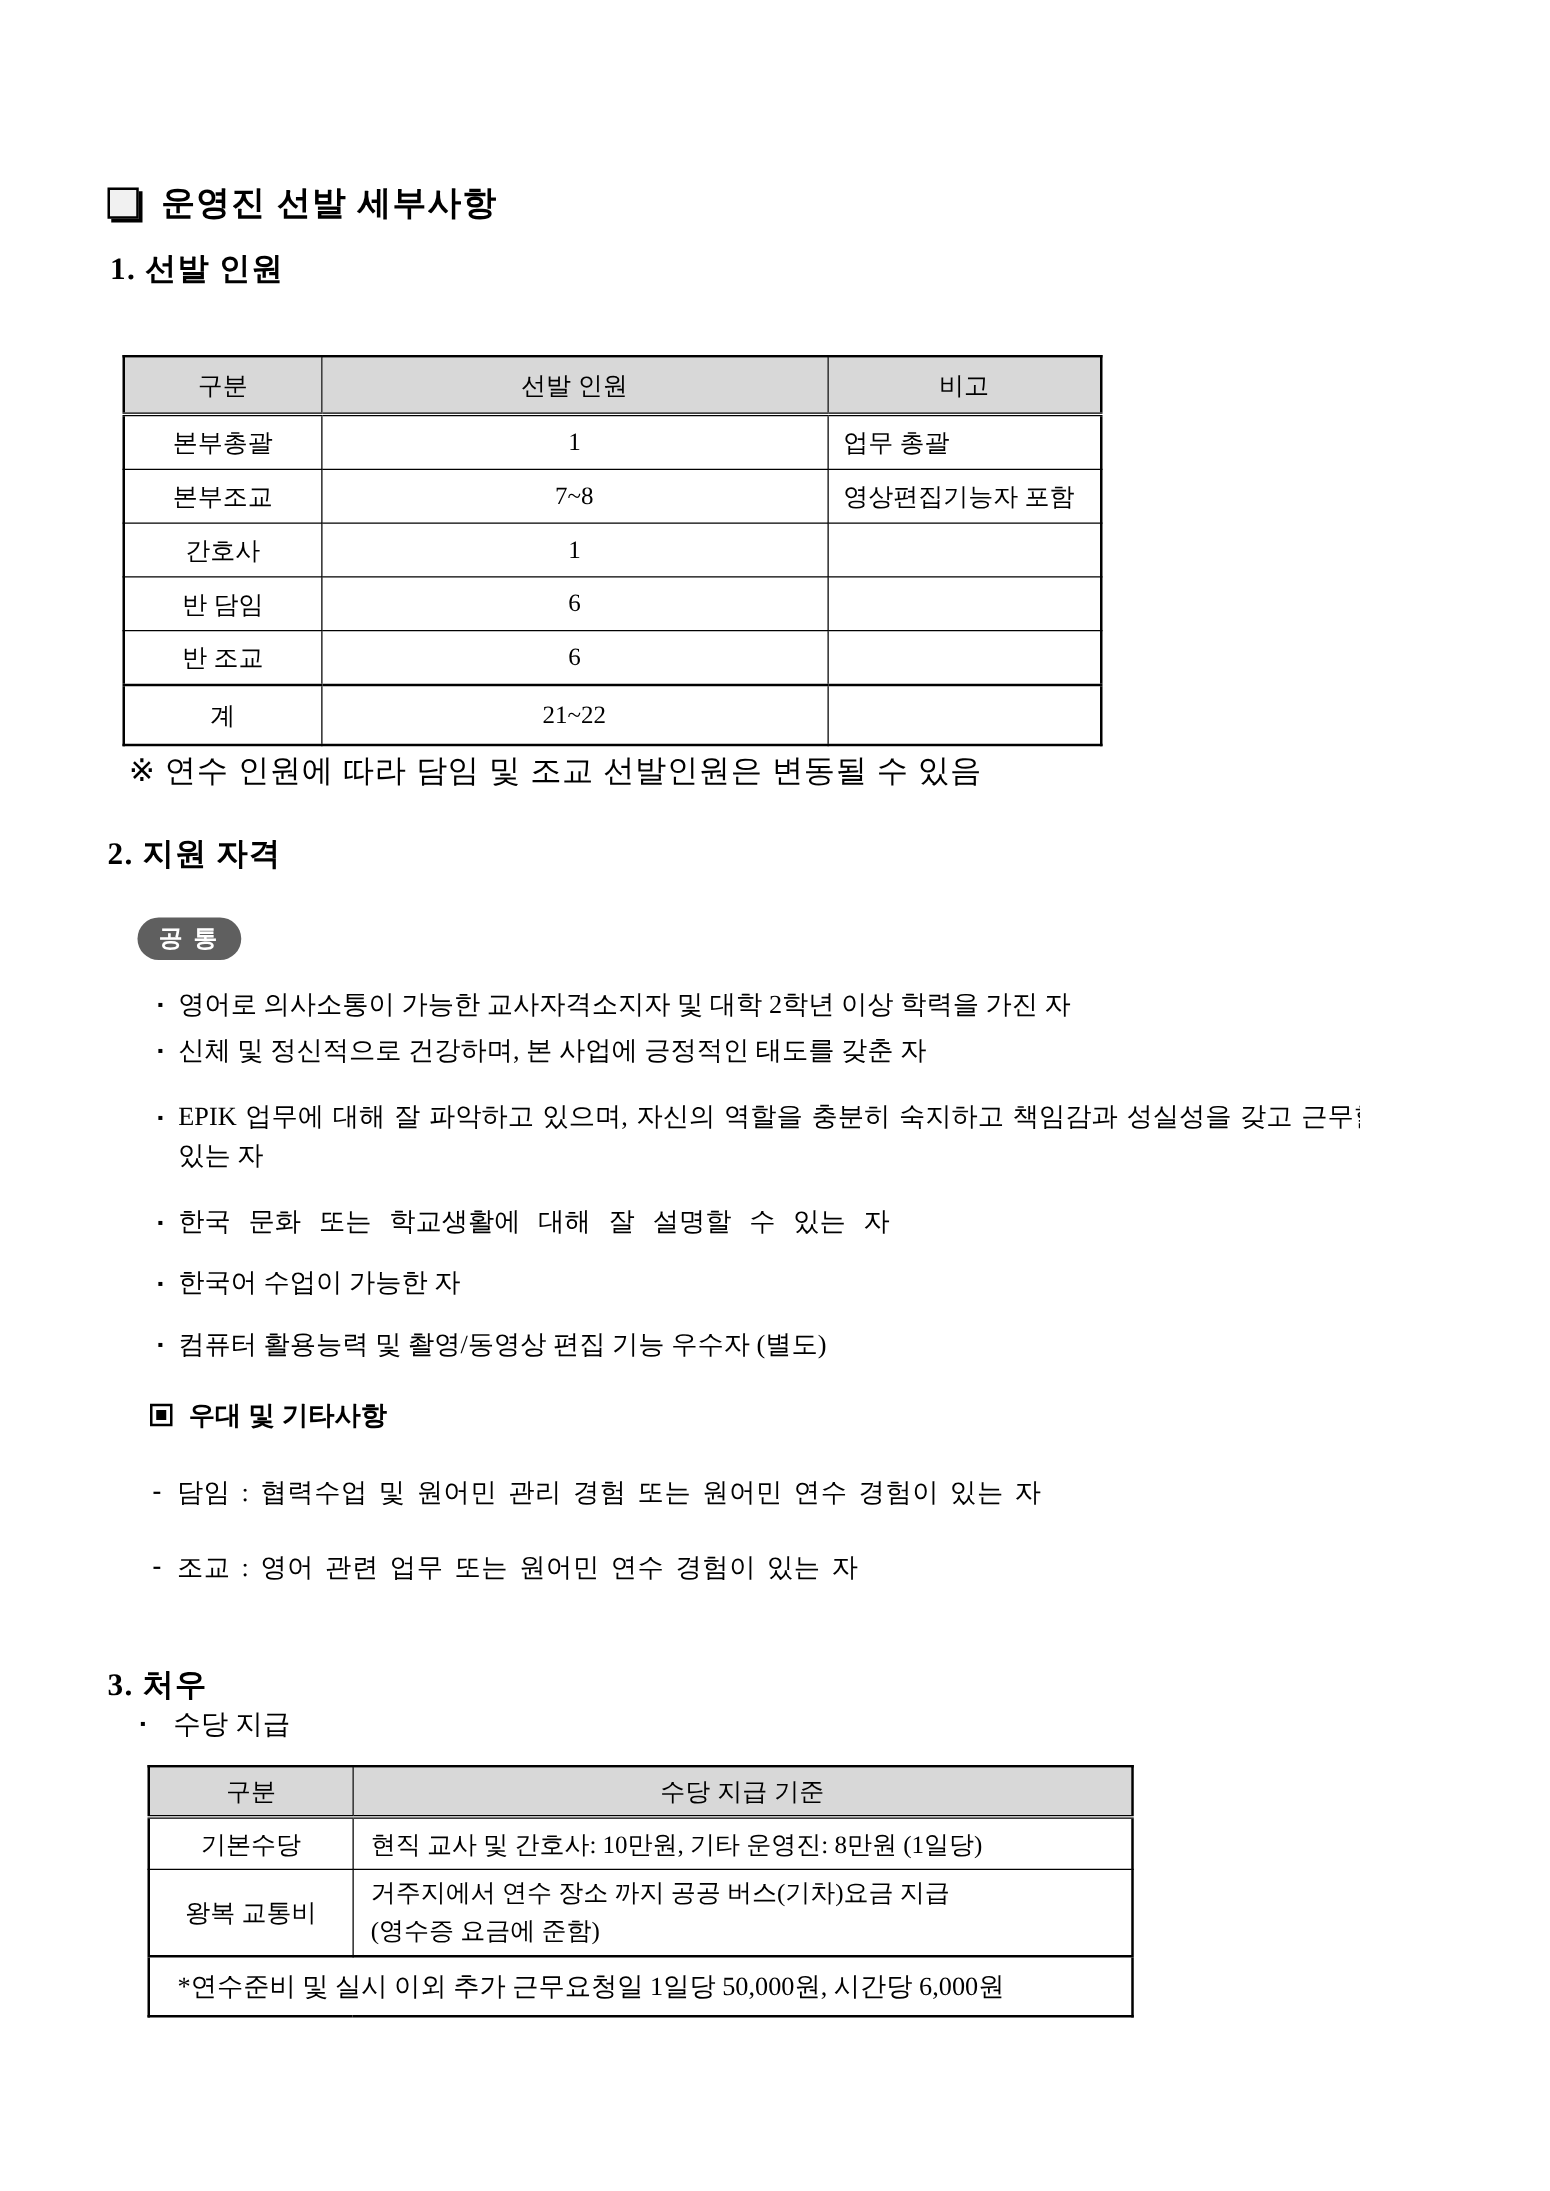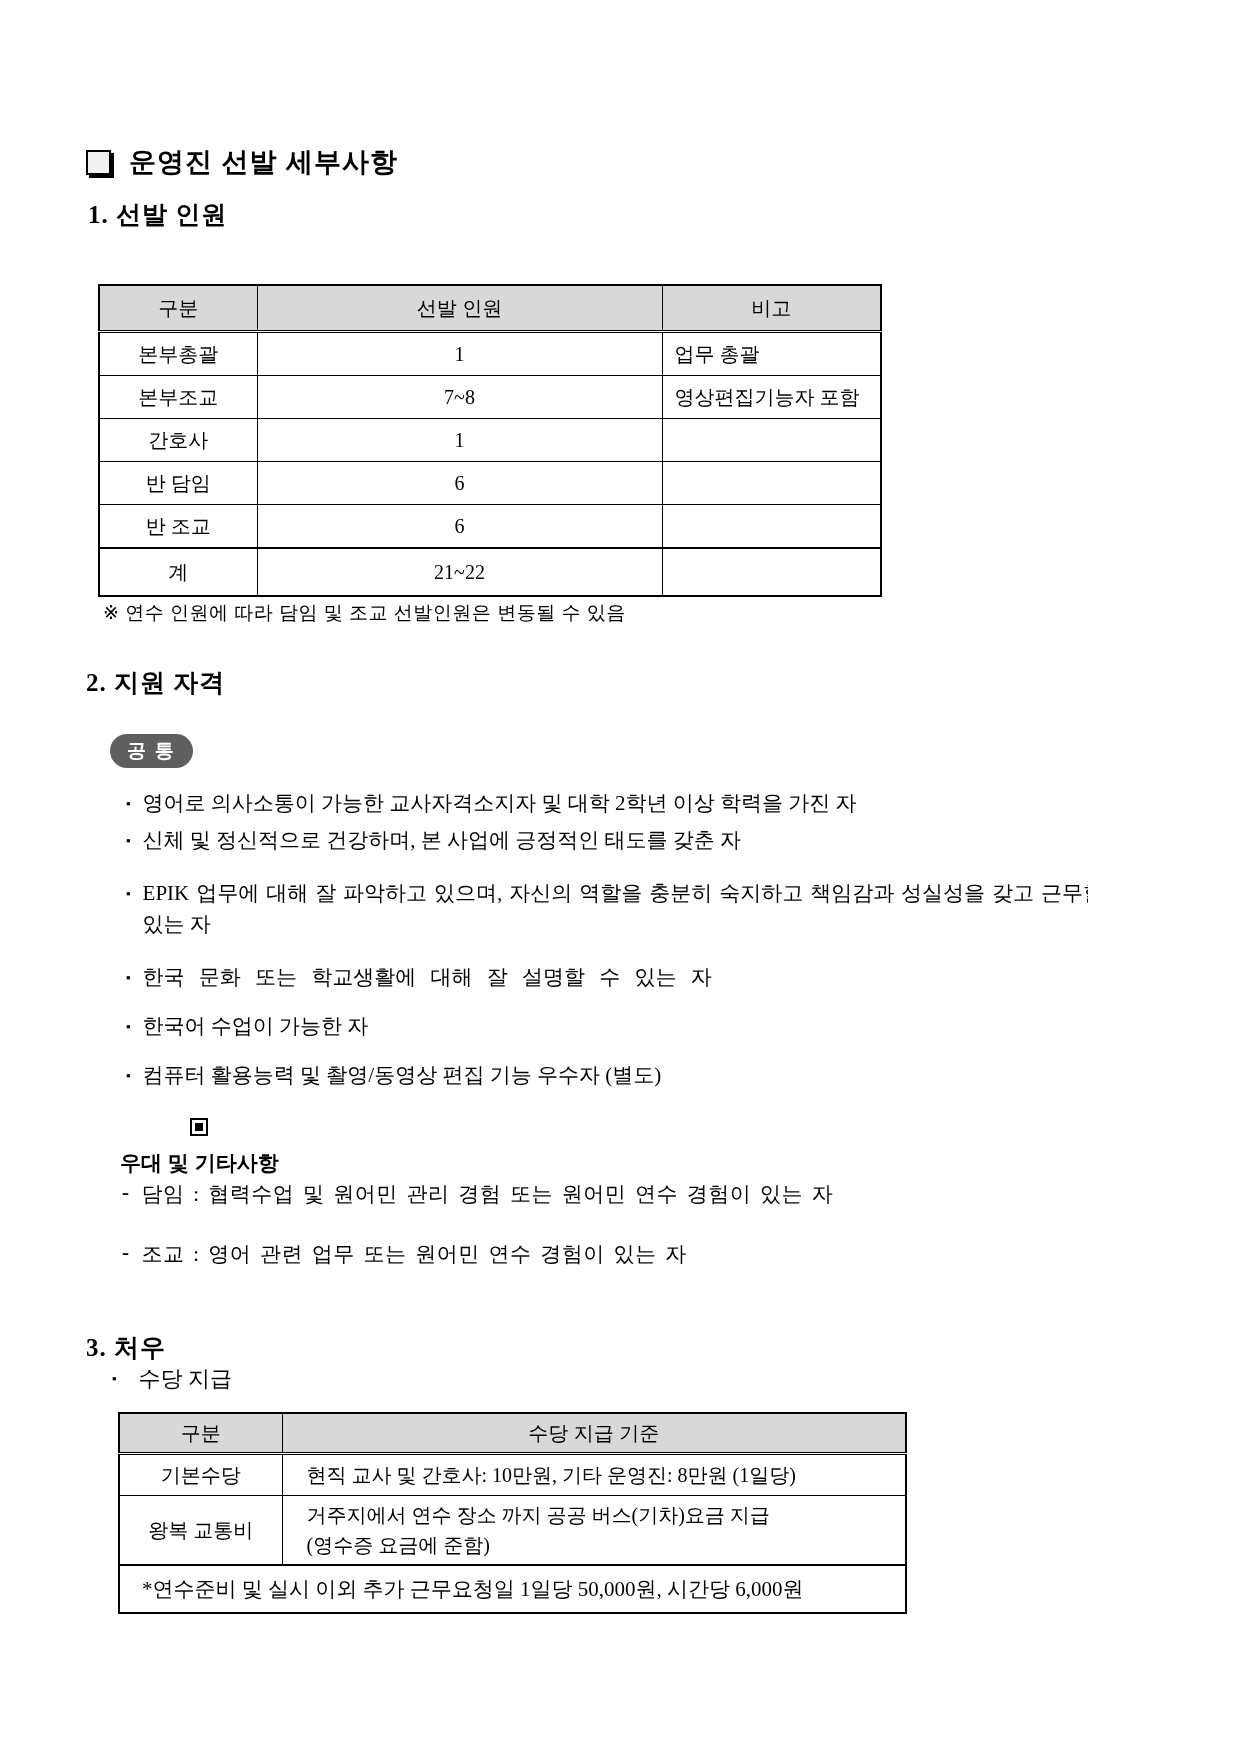--- a/index.html
+++ b/index.html
@@ -61,33 +61,33 @@
   .tbl1 thead th { height:44px; }
   .tbl1 tbody td { height:42px;margin-left:34px; }
   .tbl1 .c { text-align:center; }
   .tbl1 .l { text-align:left; padding-left:12px; }
   .tbl1 tr.total td { border-top:2.5px solid #000; height:46px; }
 
   .tbl2 { left:118px; top:1412px; width:787px; }
   .tbl2 thead th { height:38px; }
   .tbl2 tbody td { height:40px; }
   .tbl2 .c { text-align:center; }
-  .tbl2 .l { text-align:left; padding-left:24px; }
+  .tbl2 .l { text-align:left; padding-left:14px; }
   .tbl2 tr.tall td { height:68px; }
   .tbl2 .two-line { line-height:30px; }
   .tbl2 tr.noterow td {
     border-top:2.5px solid #000;
     height:46px; font-size:21px; padding-left:22px;
   }
 
   
   .footnote {
     position:absolute; left:103px; top:600px; margin:0;
     font-family:"Liberation Sans","DejaVu Sans",sans-serif;
-    font-size:19px; letter-spacing:0.5px;
+    font-size:25px; letter-spacing:0.5px;
   }
 
   
   .badge {
     position:absolute; left:110px; top:734px;
     height:34px; padding:0 17px;
     display:inline-flex; align-items:center;
     background:#5f5f5f; color:#ffffff;
     border-radius:17px;
     font-family:Liberation Serif, serif;
@@ -111,21 +111,21 @@
     flex:0 0 auto; font-size:13px; line-height:31px;
     margin-right:12px;
   }
   .btext { flex:1 1 auto; text-align:justify; }
 
   
   .sub-heading {
     position:absolute; left:120px; top:1118px;
     display:flex; align-items:center; gap:13px;
     font-family:"Liberation Sans","DejaVu Sans",sans-serif;
-    font-weight:700; font-size:21px;flex-direction:column;
+    font-weight:700; font-size:21px;
   }
   .sq-filled {
     display:inline-block; width:14px; height:14px;
     border:2px solid #000; position:relative;
   }
   .sq-filled::after {
     content:""; position:absolute; left:3px; top:3px;
     width:8px; height:8px; background:#000;
   }
 

